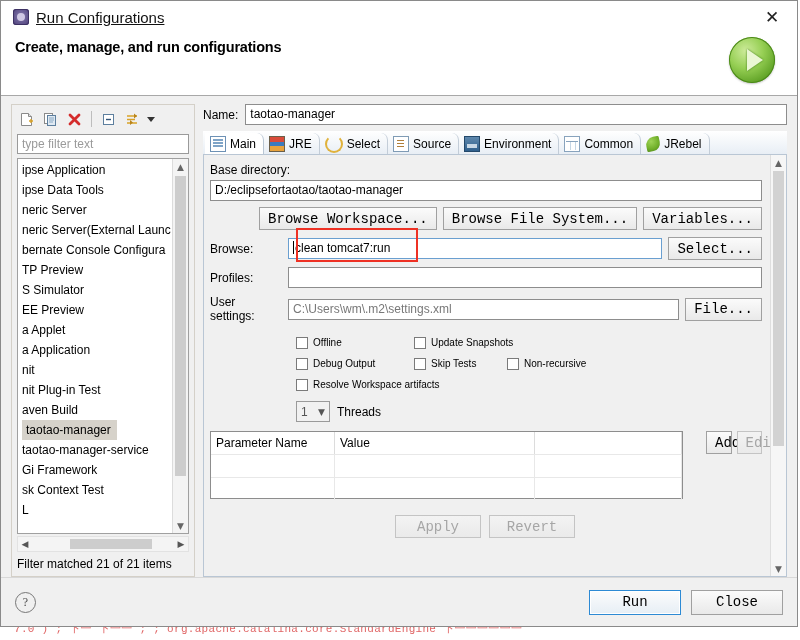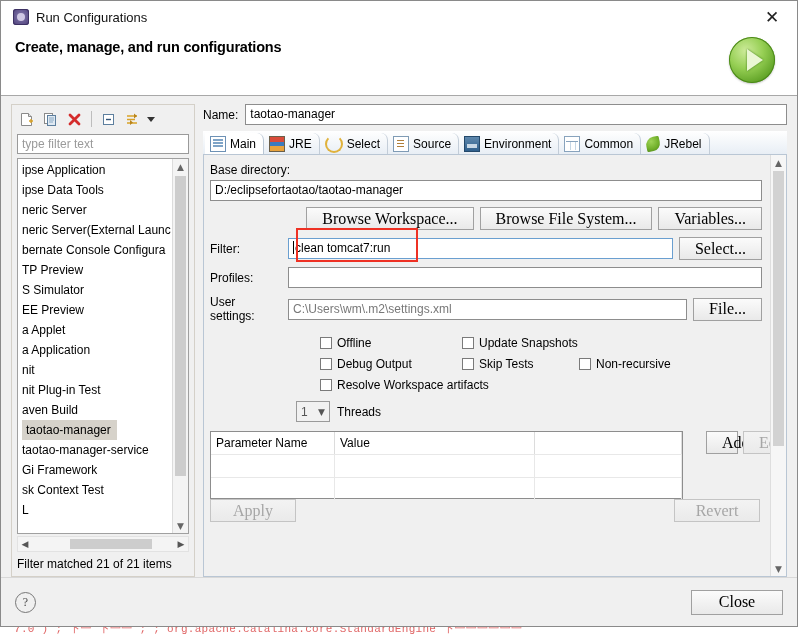--- a/index.html
+++ b/index.html
@@ -47,22 +47,23 @@
   }
   .title-icon::after {
     content: "";
     position: absolute;
     left: 4px; top: 4px;
     width: 8px; height: 8px;
     border-radius: 50%;
     background: #cfc8e4;
   }
   .title-text {
-    font-size: 13px;
+    font-size: 15px;
     color: #111;
+    text-decoration: underline;
   }
   .close-btn {
     position: absolute;
     right: 6px; top: 2px;
     width: 38px; height: 28px;
     display: flex; align-items: center; justify-content: center;
     font-size: 17px;
     color: #222;
     line-height: 1;
     cursor: pointer;
@@ -411,25 +412,25 @@
 
   .btn-row {
     display: flex;
     justify-content: flex-end;
     gap: 6px;
     margin-top: 6px;
   }
   .btn {
     height: 23px;
     min-width: 60px;
-    padding: 0 15px;
+    padding: 0 8px;
     border: 1px solid #a0a0a0;
     background: linear-gradient(#fbfbfb, #e9e9e9);
-    font-size: 16px;
-    font-family: Liberation Serif, serif;
+    font-size: 14px;
+    font-family: Liberation Mono, monospace;
     cursor: pointer;
     color: #000;
     box-sizing: border-box;
     white-space: nowrap;
   }
   .btn.disabled {
     color: #a6a6a6;
     background: linear-gradient(#f3f3f3, #eaeaea);
     border-color: #c4c4c4;
     cursor: default;
@@ -469,22 +470,21 @@
   .check-row {
     display: flex;
     align-items: center;
     height: 21px;
   }
   .cb {
     display: flex;
     align-items: center;
     gap: 5px;
     cursor: pointer;
-    font-size: 12px;
-    margin-left: 24px;
+    font-size: 10px;
   }
   .cb .box {
     width: 12px; height: 12px;
     border: 1px solid #7a7a7a;
     background: #fff;
     flex: none;
     box-sizing: border-box;
   }
 
   .threads-row {
@@ -559,22 +559,23 @@
     width: 56px;
     flex: none;
     display: flex;
     flex-direction: row;
     gap: 5px;
   }
   .param-btns .btn { min-width: 0; width: 100%; }
 
   .apply-row {
     display: flex;
-    justify-content: space-between;
+    justify-content: center;
     gap: 8px;
+    margin-top: 16px;
     padding-right: 2px;
   }
   .apply-row .btn { min-width: 86px; }
 
   
   .footer {
     height: 48px;
     flex: none;
     background: #f0f0f0;
     border-top: 1px solid #d8d8d8;
@@ -746,21 +747,21 @@
           <div class="field-label">Base directory:</div>
           <div class="txt">D:/eclipsefortaotao/taotao-manager</div>
 
           <div class="btn-row">
             <button class="btn">Browse Workspace...</button>
             <button class="btn">Browse File System...</button>
             <button class="btn">Variables...</button>
           </div>
 
           <div class="lbl-field-row">
-            <div class="lbl">Filter:</div>
+            <div class="lbl">Browse:</div>
             <div class="grow">
               <div class="txt blue"><span class="caret"></span><span>clean tomcat7:run</span></div>
             </div>
             <button class="btn">Select...</button>
             <div class="goal-highlight"></div>
           </div>
 
           <div class="lbl-field-row">
             <div class="lbl">Profiles:</div>
             <div class="grow">
@@ -854,20 +855,21 @@
           <div class="arr-dn">▼</div>
         </div>
       </div>
 
     </div>
   </div>
 
   <div class="footer">
     <div class="help-icon">?</div>
     <div class="footer-btns">
+      <button class="btn default-btn">Run</button>
       <button class="btn">Close</button>
     </div>
   </div>
 
 </div>
 
 <div class="bg-sliver">
   <div class="line">7.0 )  ; 下一 下一一 ; ; org.apache.catalina.core.StandardEngine  下一一一一一一</div>
 </div>
 

